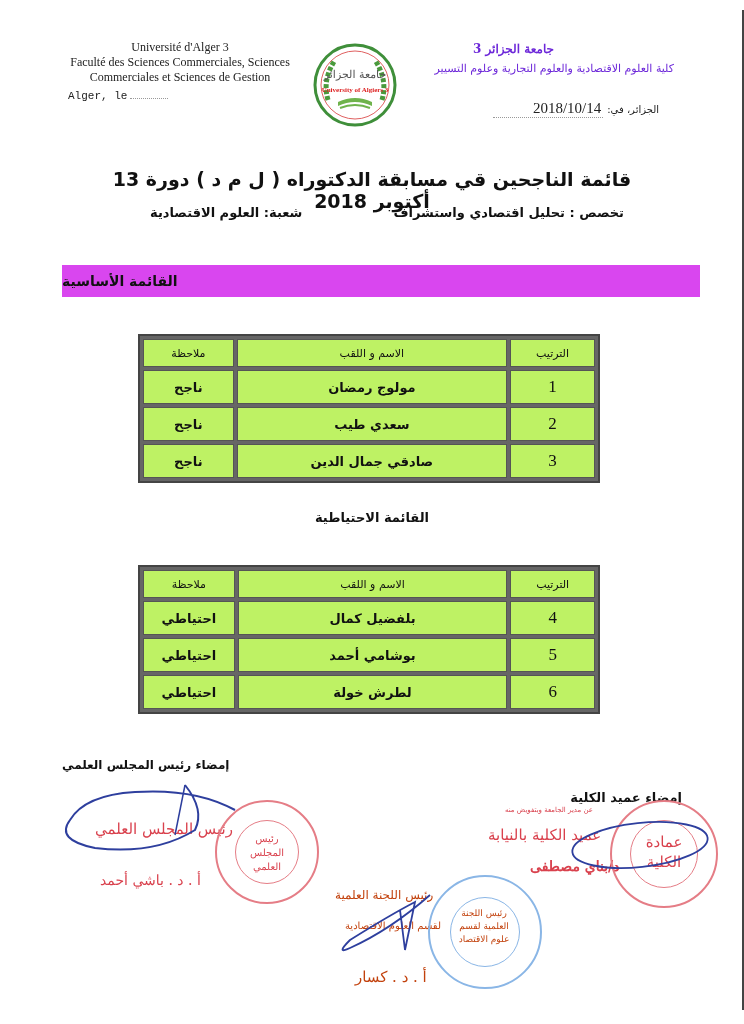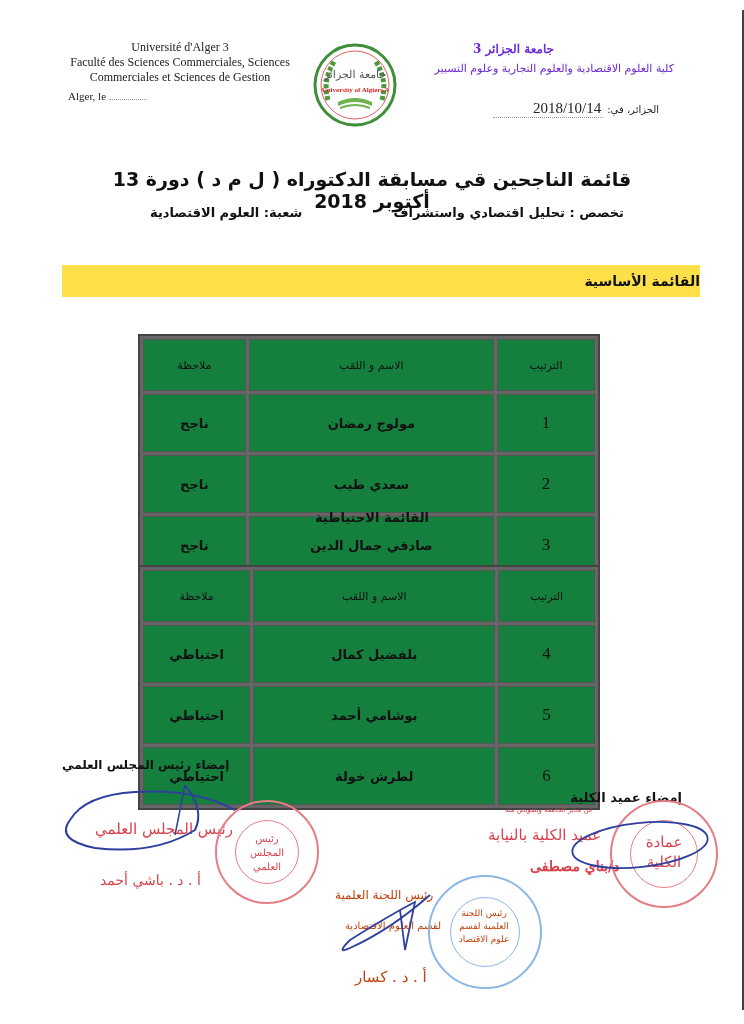--- a/index.html
+++ b/index.html
@@ -1,32 +1,32 @@
 <!DOCTYPE html>
 <html><head>
 <meta charset="utf-8">
 <style>
   html,body{margin:0;padding:0;background:#fff;}
   body{width:744px;height:1024px;position:relative;overflow:hidden;font-family:"DejaVu Sans",sans-serif;color:#111;}
   .abs{position:absolute;}
   .fr-head{left:60px;top:40px;width:240px;text-align:center;font-family:"Liberation Serif",serif;font-size:12px;line-height:15px;color:#222;}
-  .fr-date{left:68px;top:90px;font-family:Liberation Serif, serif;font-size:11px;color:#222;}
+  .fr-date{left:68px;top:90px;font-family:Liberation Mono, monospace;font-size:11px;color:#222;}
   .fr-date .dots{display:inline-block;width:38px;border-bottom:1px dotted #999;margin-left:3px;}
   .ar-head{right:40px;top:42px;width:320px;text-align:center;direction:rtl;font-family:"DejaVu Serif",serif;color:#6d28d9;}
   .ar-head .l1{font-size:12px;font-weight:bold;margin-right:10px;text-align:right;padding-right:140px;}
   .ar-head .l2{font-size:11px;margin-top:6px;text-align:right;padding-right:30px;}
   .ar-date{right:85px;top:100px;direction:rtl;font-size:10px;color:#222;}
   .ar-date .val{font-family:"Liberation Serif",serif;font-size:15px;display:inline-block;border-bottom:1px dotted #999;padding:0 2px 0 40px;margin-right:4px;}
   .logo{left:310px;top:40px;width:90px;height:90px;}
   .title{left:90px;right:90px;top:168px;text-align:center;direction:rtl;font-size:19px;font-weight:bold;}
   .spec{right:120px;top:205px;direction:rtl;font-size:13px;font-weight:bold;}
   .branch{left:150px;top:205px;direction:rtl;font-size:13px;font-weight:bold;}
-  .banner{left:62px;top:265px;width:638px;height:32px;background:#fde047;text-align:right;direction:rtl;font-size:14px;font-weight:bold;line-height:32px;}
+  .banner{left:62px;top:265px;width:638px;height:32px;background:#d946ef;text-align:left;direction:rtl;font-size:14px;font-weight:bold;line-height:32px;}
   table.lst{position:absolute;left:138px;width:462px;border-collapse:separate;border-spacing:3px;border:2px solid #444;direction:rtl;background:#666;}
-  table.lst td{background:#15803d;border:1px solid #555;text-align:center;height:32px;padding:12px;}
+  table.lst td{background:#bef264;border:1px solid #555;text-align:center;height:32px;padding:0;}
   table.lst tr.hdr td{height:26px;font-size:11px;font-weight:normal;}
   table.lst td.rank{width:86px;font-family:"Liberation Serif",serif;font-size:17px;}
   table.lst td.name{width:282px;font-size:13px;font-weight:bold;}
   table.lst td.note{width:92px;font-size:13px;font-weight:bold;}
   table.lst tr.hdr td.rank,table.lst tr.hdr td.name,table.lst tr.hdr td.note{font-size:11px;font-weight:normal;font-family:"DejaVu Sans",sans-serif;}
   .reserve-title{left:0;right:0;top:510px;text-align:center;direction:rtl;font-size:13px;font-weight:bold;}
   .sig-left{left:62px;top:758px;direction:rtl;font-size:12px;font-weight:bold;}
   .sig-right{right:62px;top:790px;direction:rtl;font-size:13px;font-weight:bold;}
   .stamp{border-radius:50%;}
   .redtxt{color:#d9414d;direction:rtl;font-family:"DejaVu Serif",serif;}

